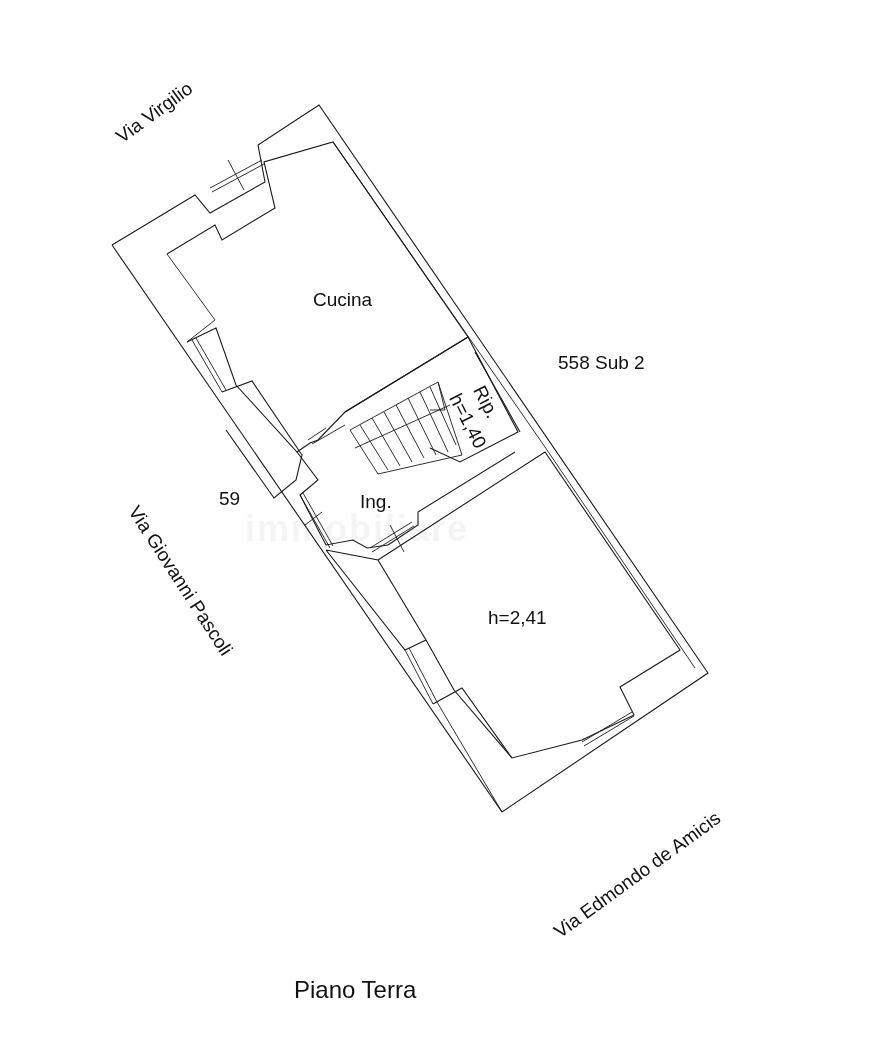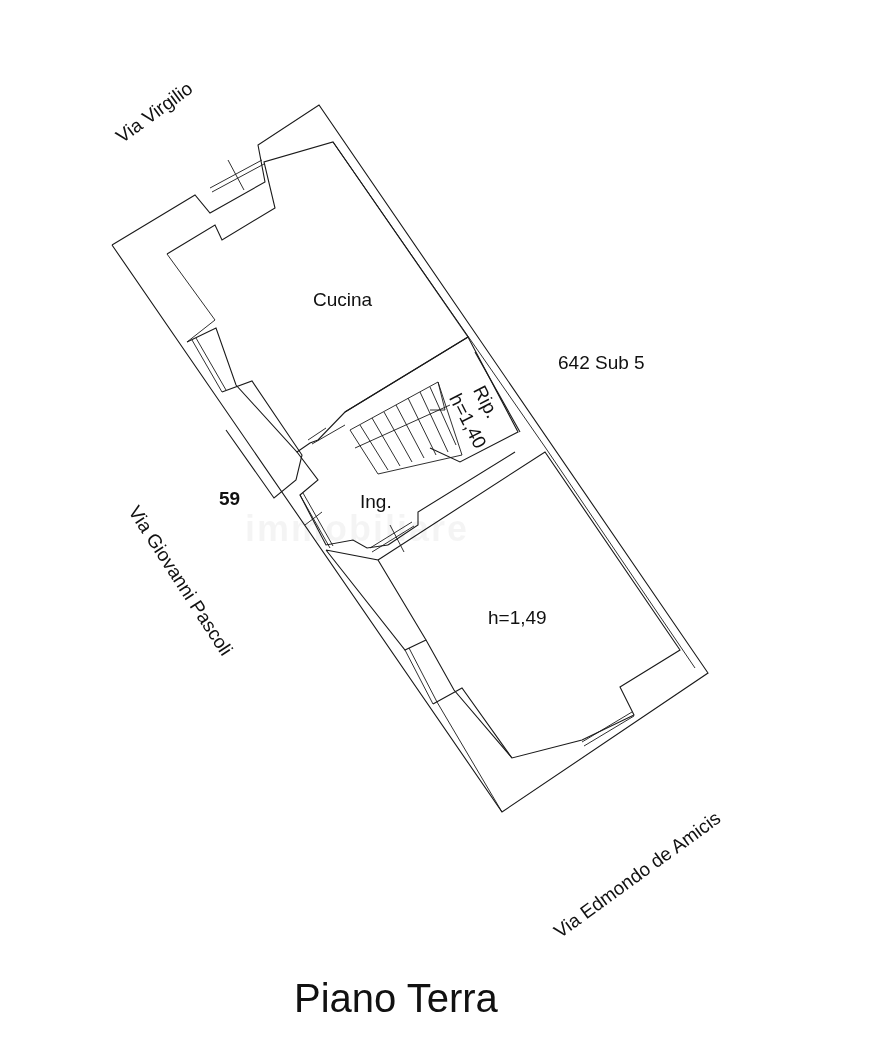--- a/index.html
+++ b/index.html
@@ -96,19 +96,19 @@
 <div class="lbl street" style="left:550px; top:925px; transform: rotate(-36deg);">Via Edmondo de Amicis</div>
 
 <div class="lbl room" style="left:280px; top:289px;margin-left:33px;">Cucina</div>
 
 <div class="lbl room" style="left:360px; top:491px;">Ing.</div>
 
 <div class="lbl room" style="left:488px; top:382px; transform: rotate(63deg);">Rip.</div>
 
 <div class="lbl room" style="left:464px; top:390px; transform: rotate(63deg);">h=1,40</div>
 
-<div class="lbl room" style="left:488px; top:607px;">h=1,49</div>
+<div class="lbl room" style="left:488px; top:607px;">h=2,41</div>
 
-<div class="lbl room" style="left:558px; top:352px;">642 Sub 5</div>
+<div class="lbl room" style="left:558px; top:352px;">558 Sub 2</div>
 
-<div class="lbl room" style="left:219px; top:488px;font-weight:bold;">59</div>
+<div class="lbl room" style="left:219px; top:488px;">59</div>
 
-<div class="lbl" style="left:294px; top:976px; font-size:40px;text-align:right;">Piano Terra</div>
+<div class="lbl" style="left:294px; top:976px; font-size:24px;text-align:right;">Piano Terra</div>
 
 </body></html>

